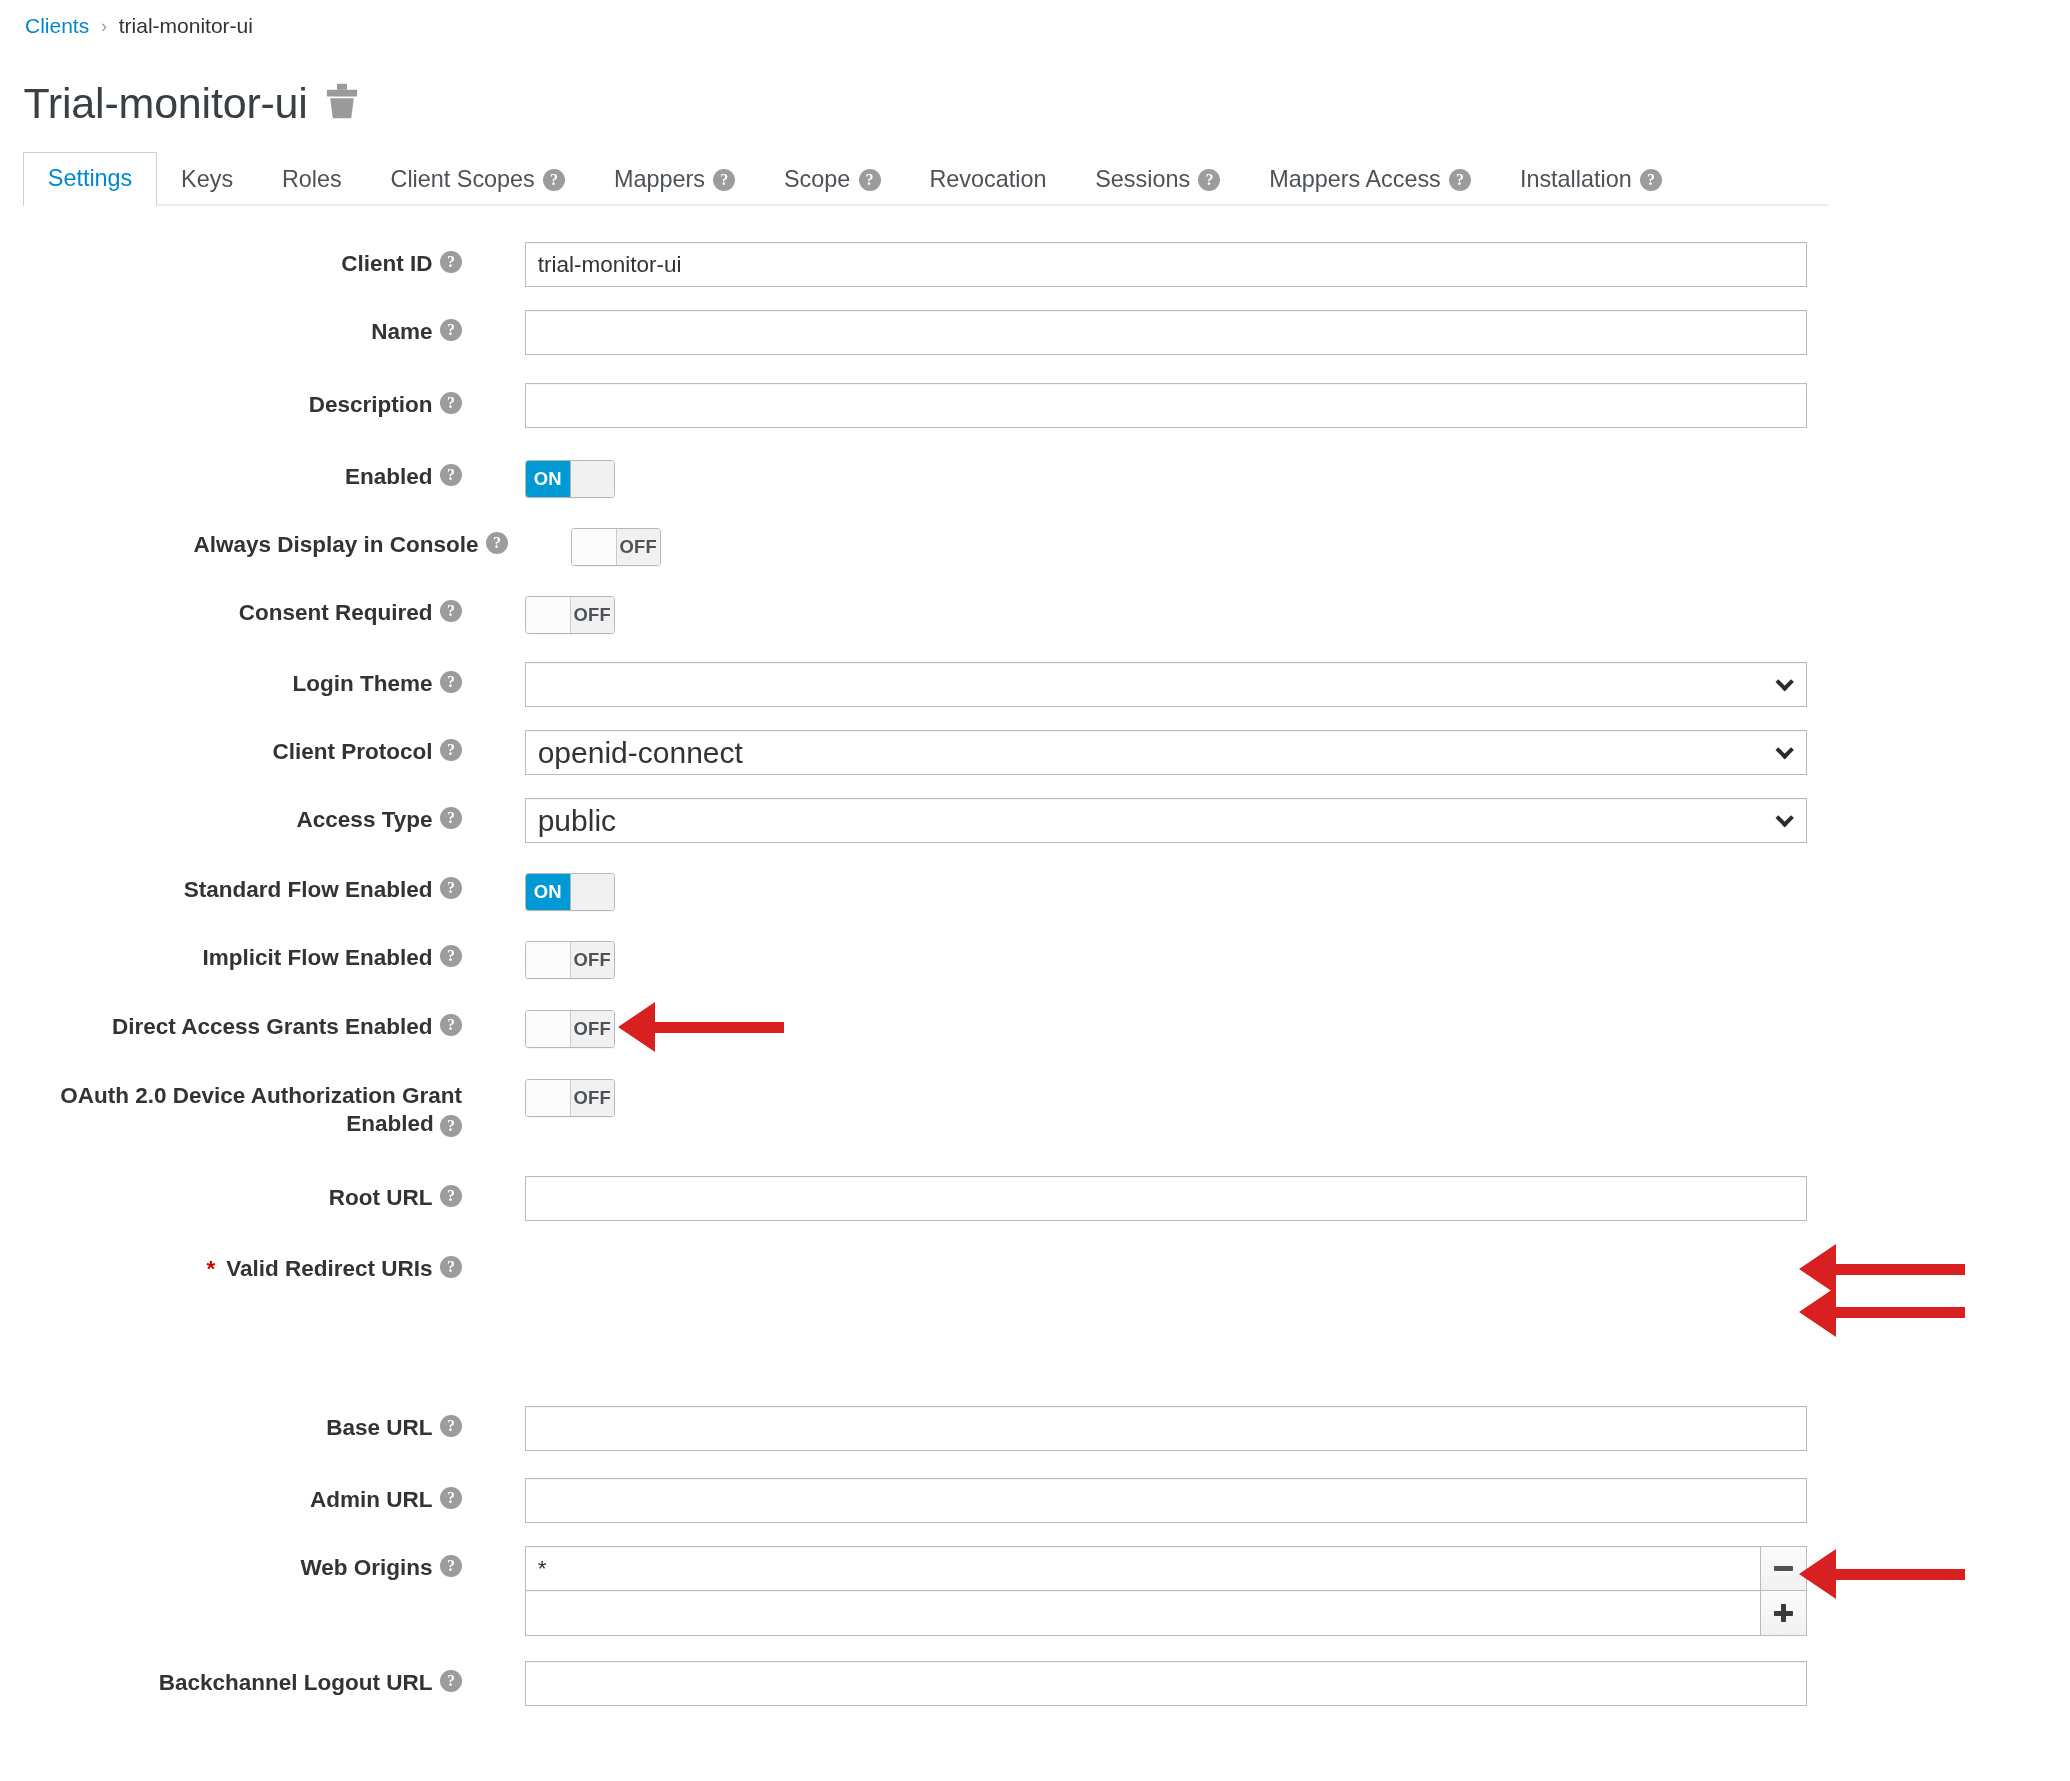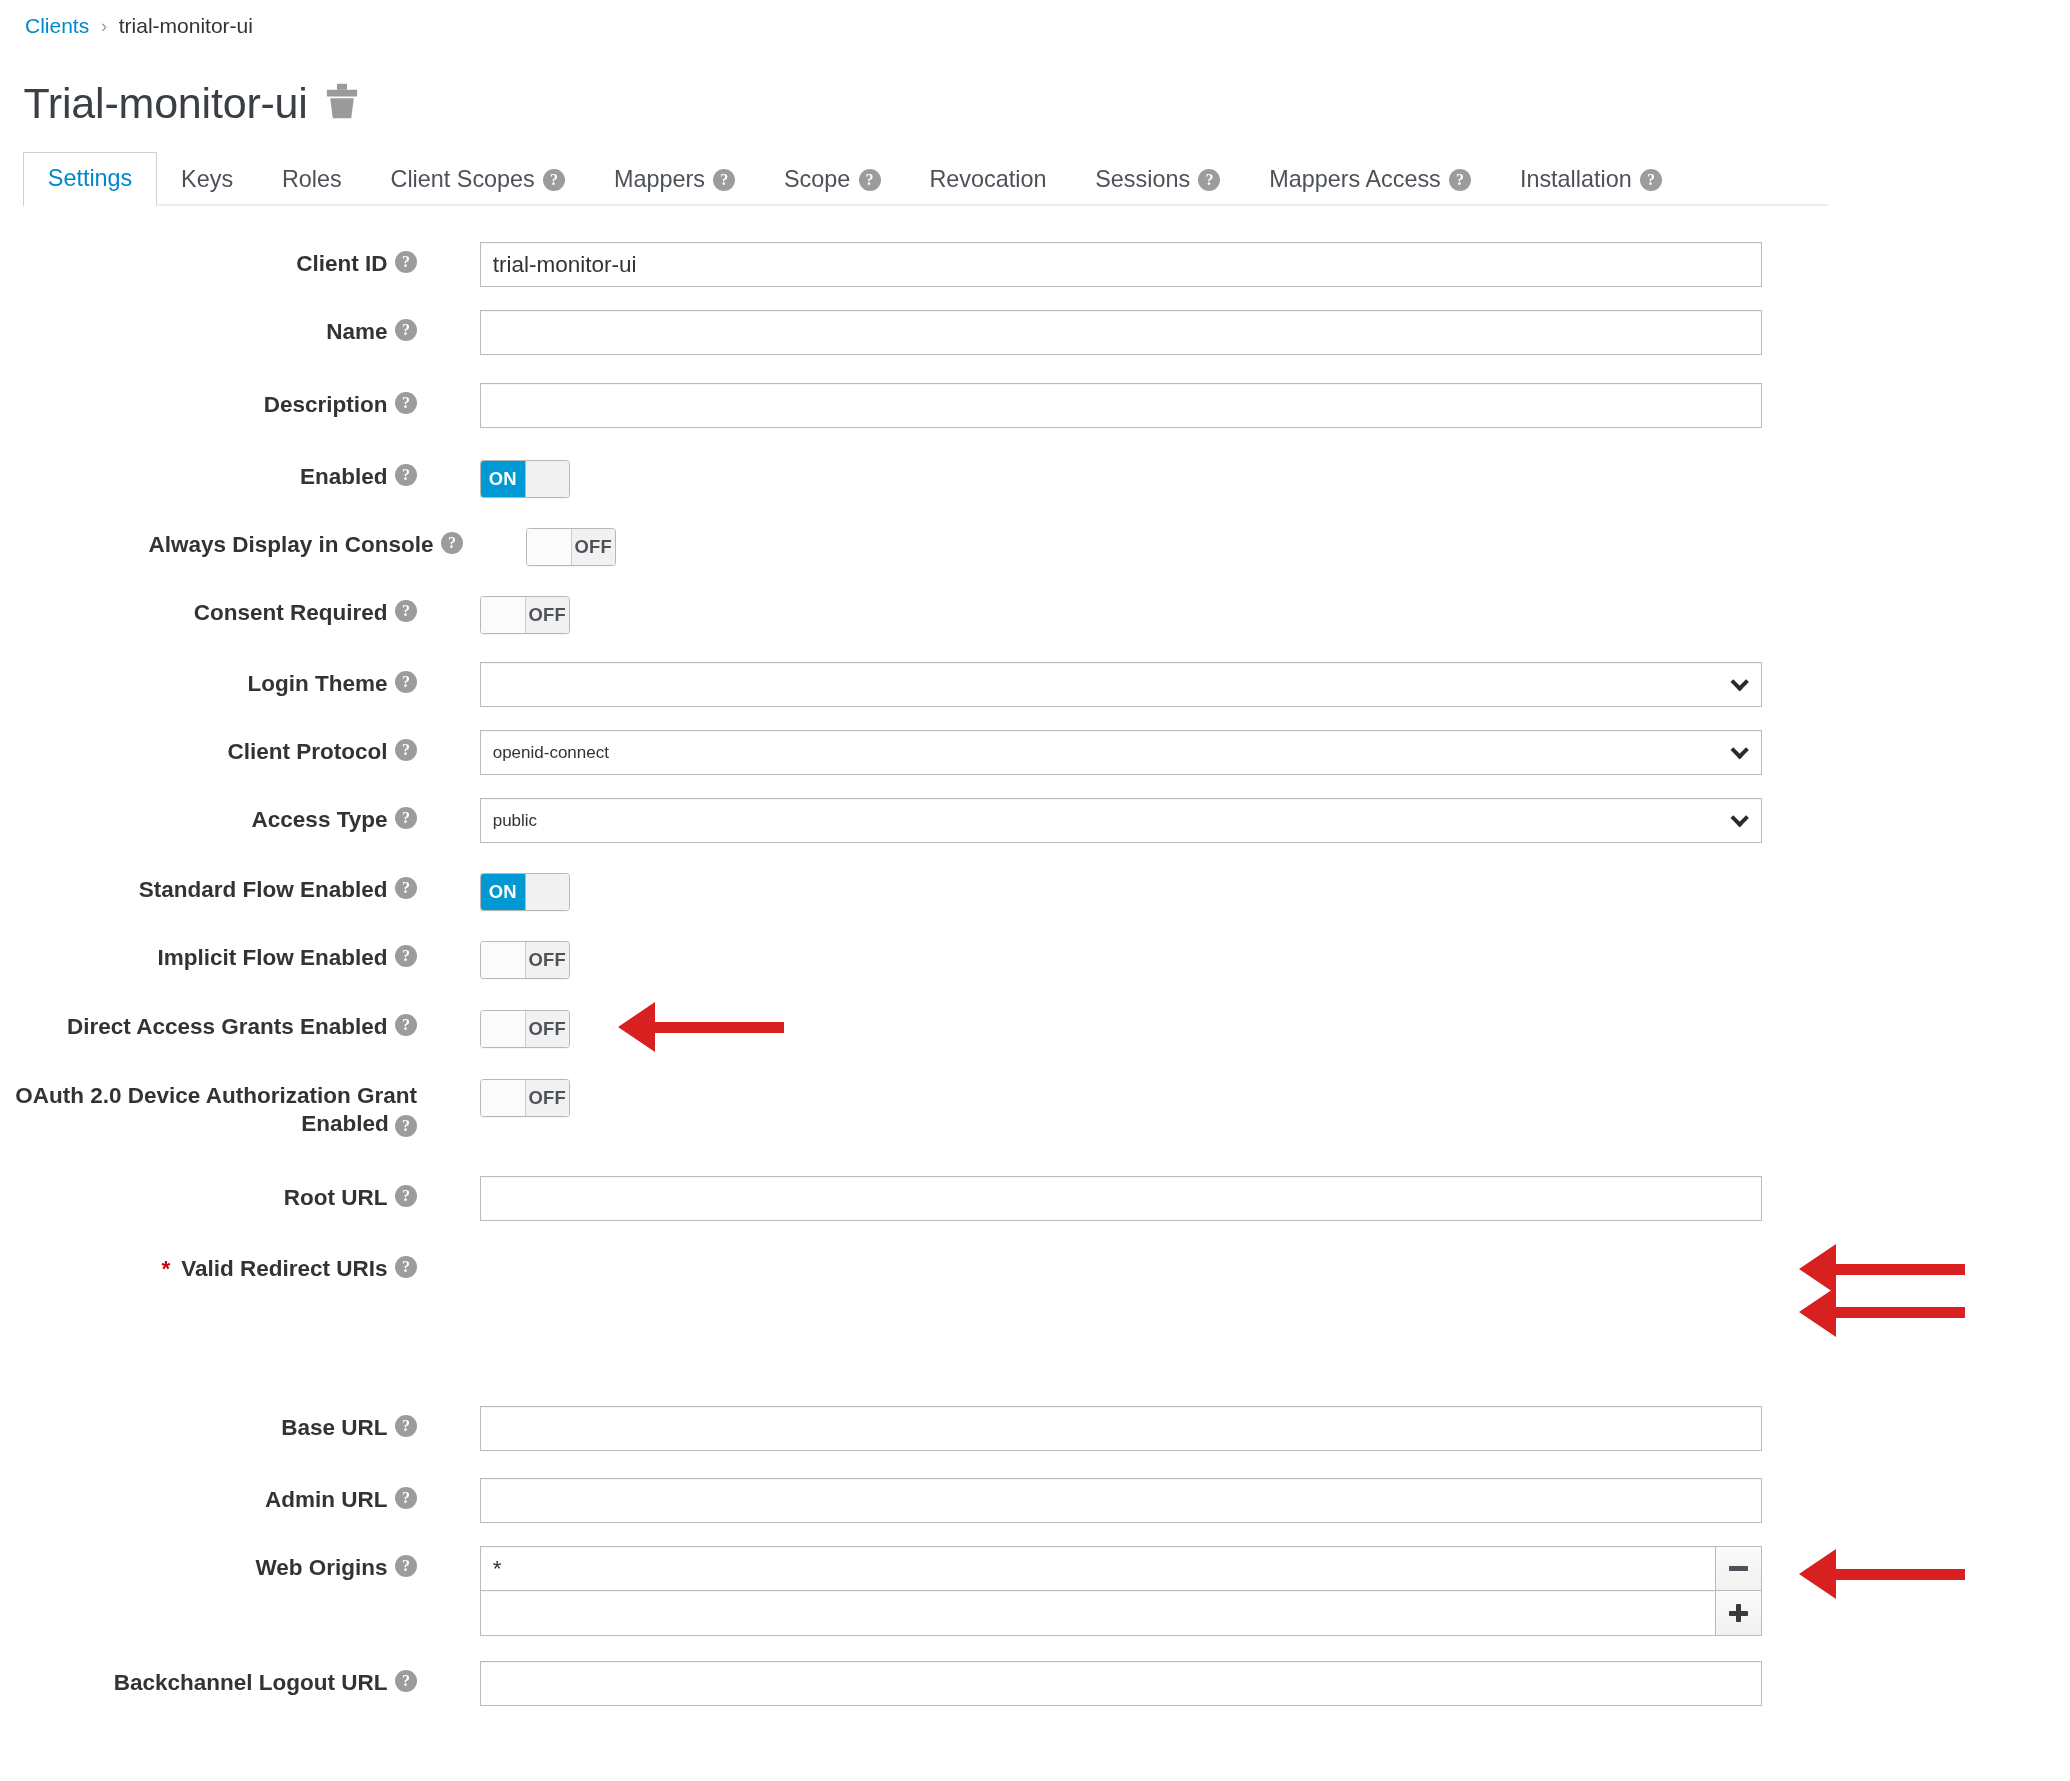--- a/index.html
+++ b/index.html
@@ -61,21 +61,21 @@
     border-radius: 50%; background: #9c9c9c;
     color: #ffffff; font-size: 16px; font-weight: bold;
     line-height: 22px; text-align: center;
     font-family: "Liberation Serif", serif;
     vertical-align: middle;
     position: relative; top: 0.8px;
   }
 
   
   .form { position: absolute; left: 0; top: 242px; width: 2071px; }
-  .row { position: relative; width: 2071px; display: flex; }
+  .row { position: relative; width: 2071px; display: flex; padding-left: 45px; }
   .lbl {
     width: 417px; min-width: 417px;
     text-align: right;
     font-size: 22.5px; color: #333333; font-weight: bold;
     line-height: 28px;
     padding-top: 8.3px;
     display: flex; align-items: flex-start; justify-content: flex-end;
     flex-wrap: wrap; gap: 0 7.5px;
   }
   .lbl .txt { display: inline; }
@@ -91,21 +91,21 @@
     line-height: 38px;
     font-family: "Liberation Sans", sans-serif;
     box-shadow: inset 0 0.8px 0.8px rgba(0,0,0,0.06);
     outline: none;
   }
 
   .sel {
     width: 1282px; height: 45px;
     border: 0.8px solid #bbbbbb;
     background: #ffffff;
-    font-size: 17px; color: #333333;
+    font-size: 30px; color: #333333;
     padding: 3.3px 33px 3.3px 11.7px;
     line-height: 38px;
     font-family: "Liberation Sans", sans-serif;
     box-shadow: inset 0 0.8px 0.8px rgba(0,0,0,0.06);
     position: relative;
     display: flex; align-items: center;
     cursor: pointer;
   }
   .sel .caret {
     position: absolute; right: 15px; top: 50%;

